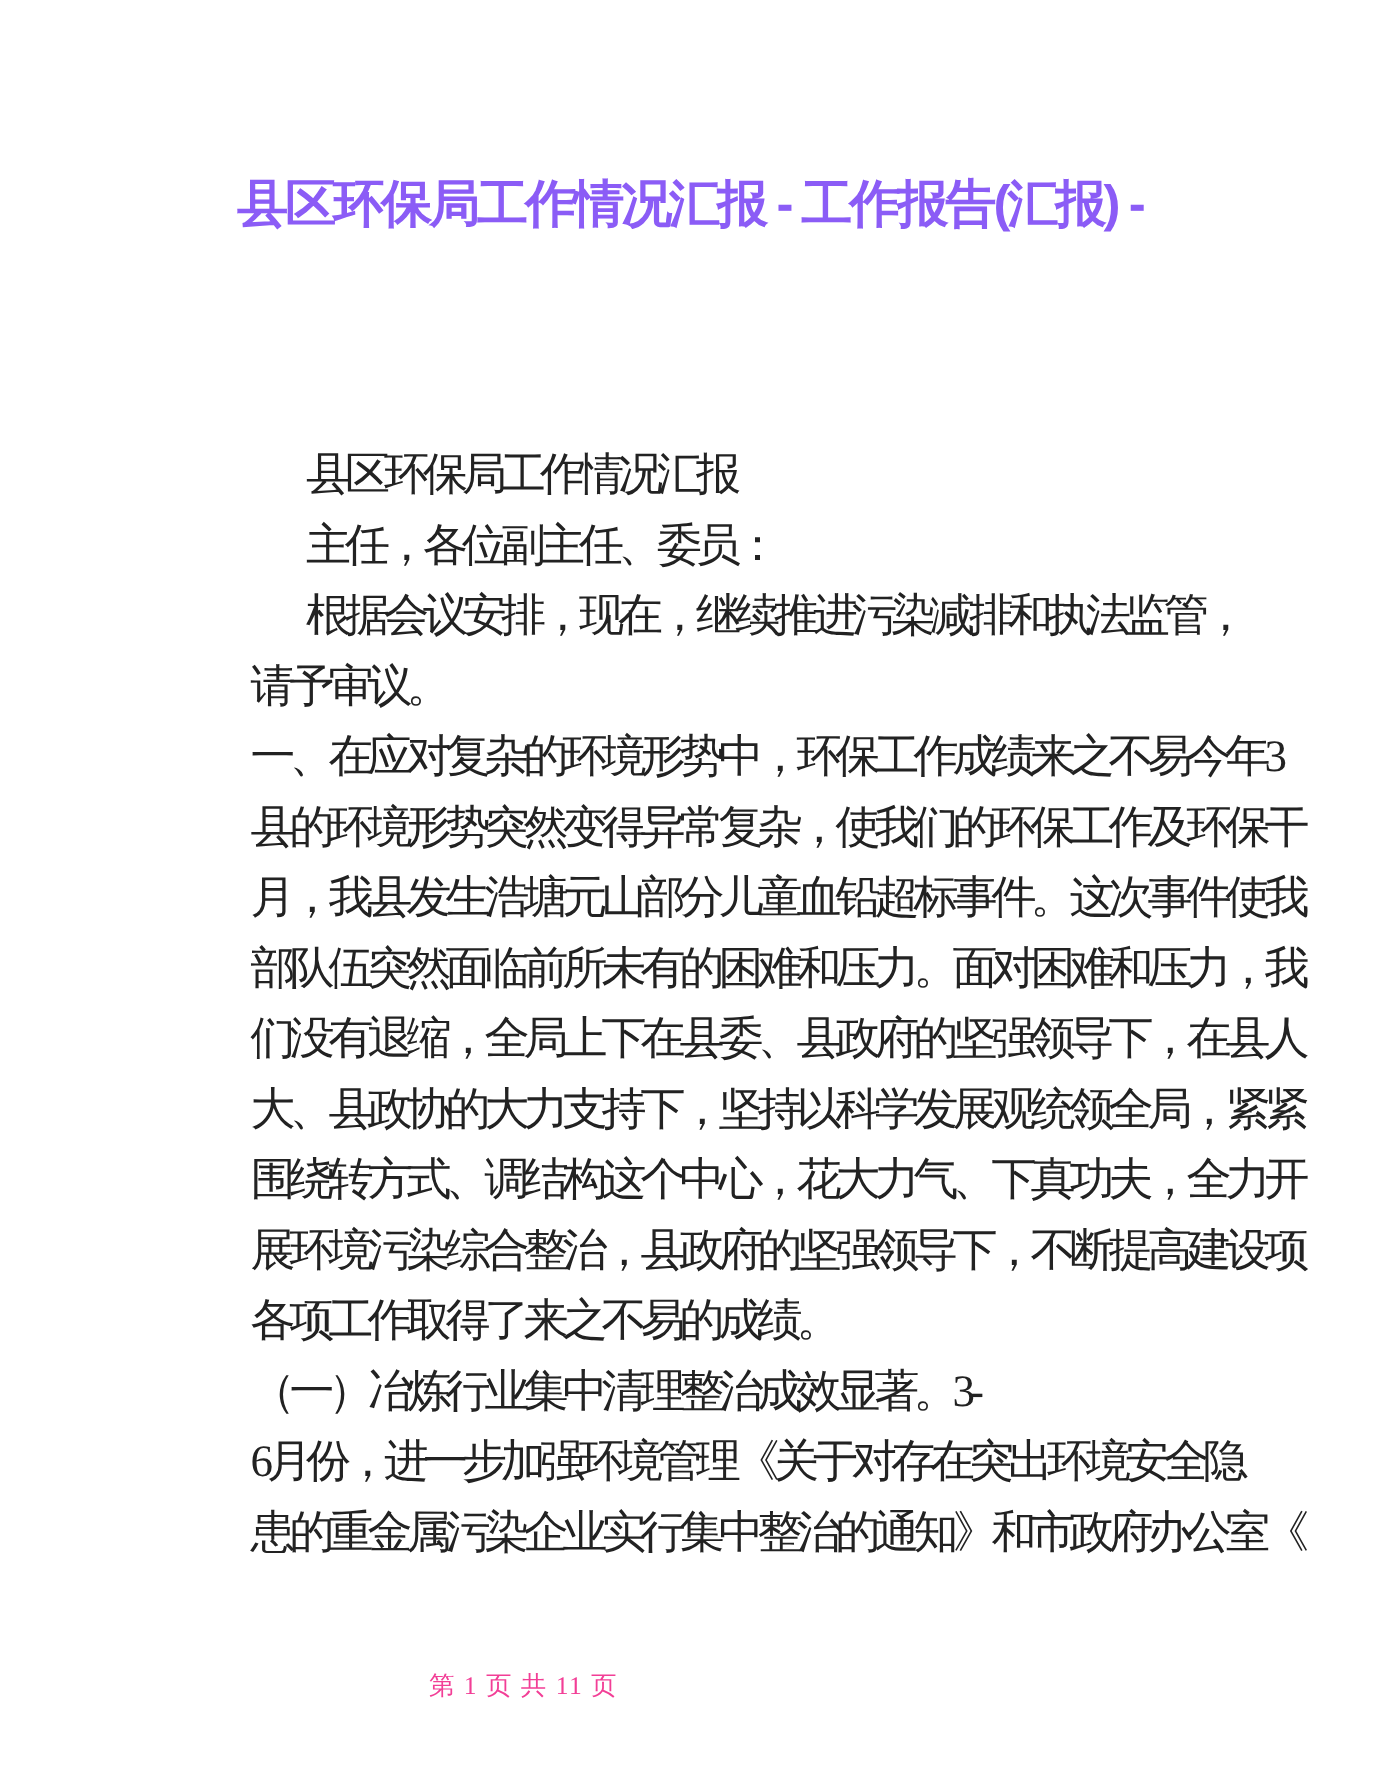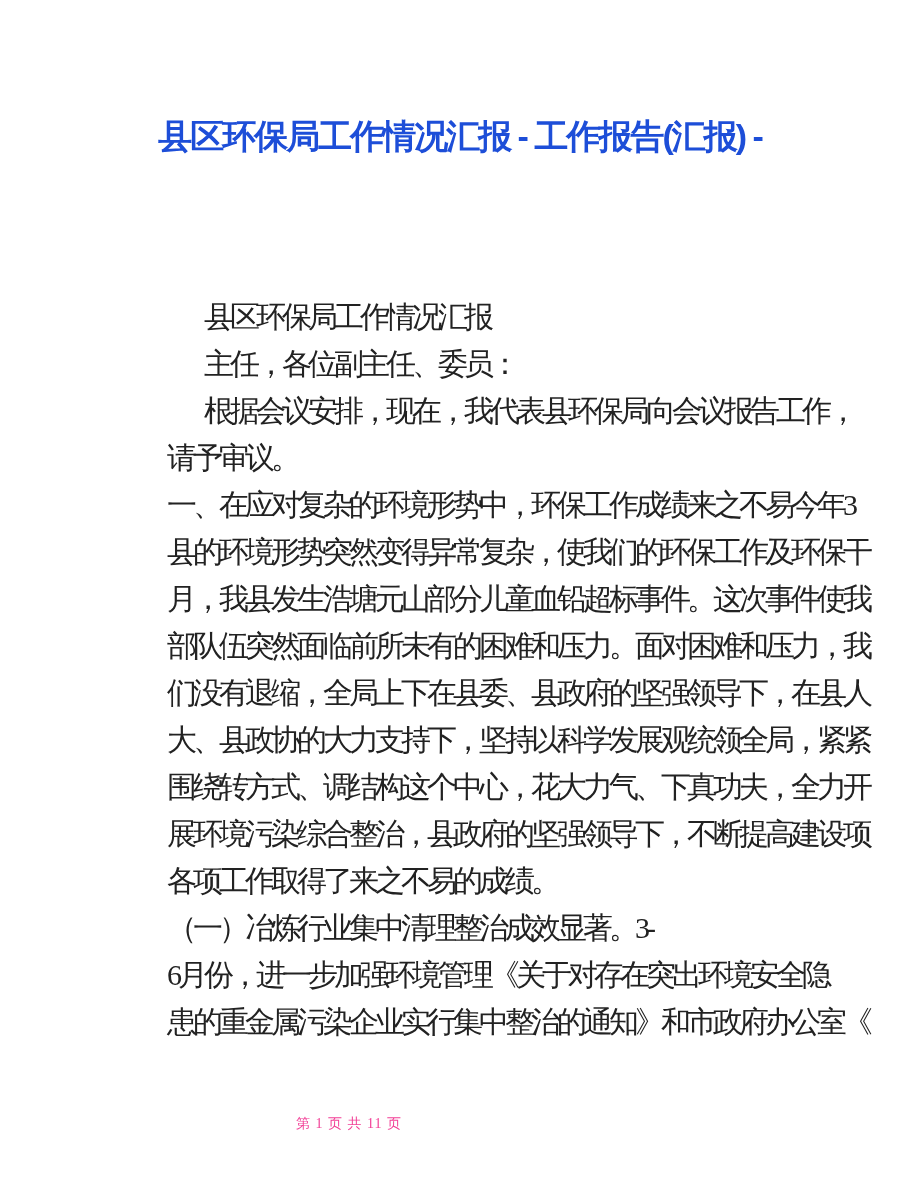--- a/index.html
+++ b/index.html
@@ -20,21 +20,21 @@
     top: 112px;
     left: 0;
     width: 920px;
     margin: 0;
     text-align: center;
     font-family: "Liberation Sans", sans-serif;
     font-weight: 700;
     font-size: 34px;
     line-height: 48px;
     letter-spacing: -2px;
-    color: #1d4ed8;
+    color: #8b5cf6;
     white-space: nowrap;
   }
   .doc-body {
     position: absolute;
     top: 293px;
     left: 133px;
     width: 700px;
     color: #222222;
     margin-left: 34px;
   }
@@ -48,21 +48,21 @@
   }
   .line.indent {
     padding-left: 37px;
   }
   .page-footer {
     position: absolute;
     top: 1112px;
     left: 0;
     width: 728px;
     text-align: center;
-    font-size: 14px;
+    font-size: 17px;
     line-height: 24px;
     letter-spacing: 1px;
     color: #f23e96;
     font-family: "Liberation Serif", serif;
     white-space: nowrap;
   }
   .page-footer .footer-inner {
     position: relative;
     left: -15px; 
   }
@@ -70,21 +70,21 @@
 </head>
 <body>
 
 <div class="page">
 
   <h1 class="doc-title">县区环保局工作情况汇报 - 工作报告(汇报) -</h1>
 
   <div class="doc-body">
     <div class="line indent">县区环保局工作情况汇报</div>
     <div class="line indent">主任，各位副主任、委员：</div>
-    <div class="line indent">根据会议安排，现在，我代表县环保局向会议报告工作，</div>
+    <div class="line indent">根据会议安排，现在，继续推进污染减排和执法监管，</div>
     <div class="line">请予审议。</div>
     <div class="line">一、在应对复杂的环境形势中，环保工作成绩来之不易今年3</div>
     <div class="line">县的环境形势突然变得异常复杂，使我们的环保工作及环保干</div>
     <div class="line">月，我县发生浩塘元山部分儿童血铅超标事件。这次事件使我</div>
     <div class="line">部队伍突然面临前所未有的困难和压力。面对困难和压力，我</div>
     <div class="line">们没有退缩，全局上下在县委、县政府的坚强领导下，在县人</div>
     <div class="line">大、县政协的大力支持下，坚持以科学发展观统领全局，紧紧</div>
     <div class="line">围绕转方式、调结构这个中心，花大力气、下真功夫，全力开</div>
     <div class="line">展环境污染综合整治，县政府的坚强领导下，不断提高建设项</div>
     <div class="line">各项工作取得了来之不易的成绩。</div>

